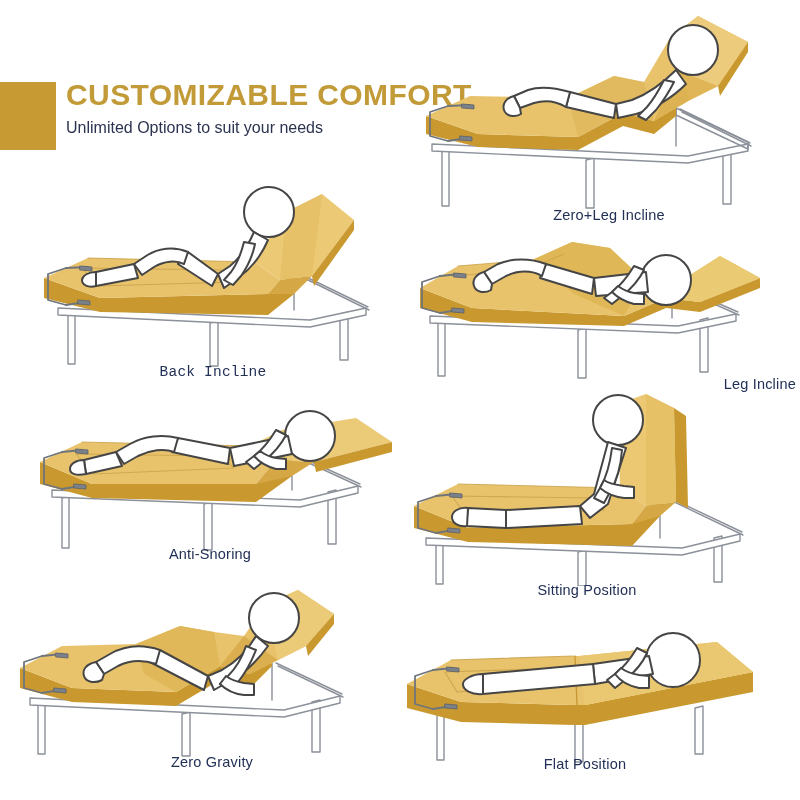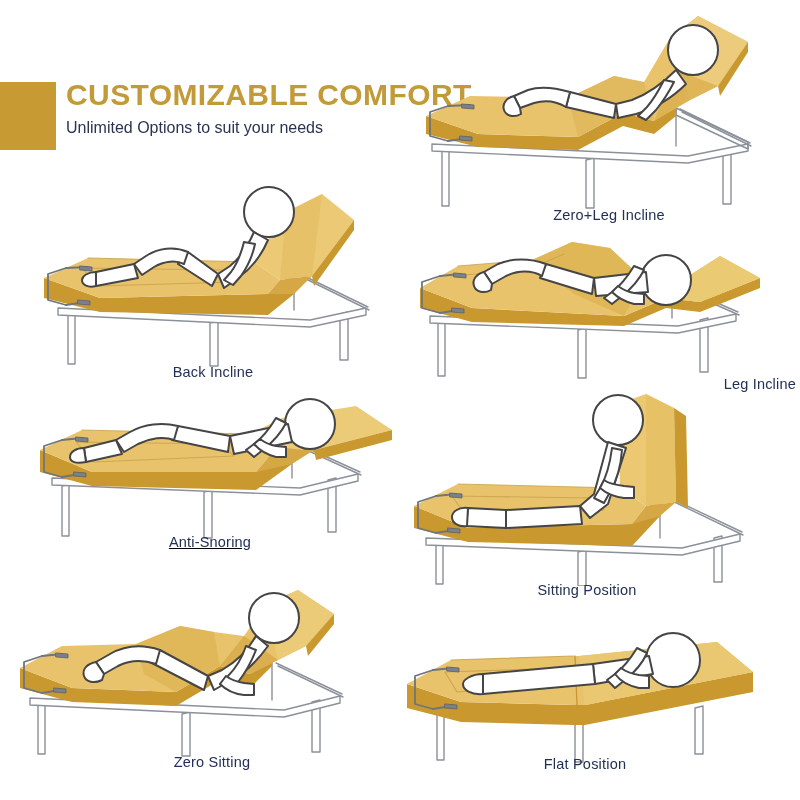--- a/index.html
+++ b/index.html
@@ -72,27 +72,27 @@
     text-align: center;
     width: 100%;
     letter-spacing: 0.2px;
     white-space: nowrap;
   }
 
   
   #card-back-leg-incline { left: 418px; top: 8px;   width: 382px; }
   #card-back-incline     { left: 22px;  top: 168px; width: 382px; }
   #card-leg-incline      { left: 414px; top: 222px; width: 382px; }
-  #card-anti-snoring     { left: 14px;  top: 384px; width: 392px; text-decoration: underline; }
+  #card-anti-snoring     { left: 14px;  top: 396px; width: 392px; }
   #card-sitting-position { left: 396px; top: 386px; width: 382px; }
   #card-zero-gravity     { left: 16px;  top: 588px; width: 392px; }
   #card-flat-position    { left: 387px; top: 612px; width: 396px; }
 
   #card-back-leg-incline .bed-label { margin-top: -6px; }
-  #card-back-incline     .bed-label { margin-top: -4px; }
+  #card-back-incline     .bed-label { margin-top: -4px; font-family: Liberation Mono, monospace; }
   #card-leg-incline      .bed-label { margin-top: -6px; text-align: right; }
   #card-anti-snoring     .bed-label { margin-top: -8px; }
   #card-sitting-position .bed-label { margin-top: -4px; }
   #card-zero-gravity     .bed-label { margin-top: -6px; }
   #card-flat-position    .bed-label { margin-top: -8px; }
 </style>
 </head>
 <body>
 
 <div id="header">
@@ -453,21 +453,21 @@
         <path d="M204 96 C210 102 218 106 228 107 L238 107 L238 96 L228 95 C222 94 214 91 210 88 Z"></path>
 
         <path d="M192 88 L144 62 L134 74 L188 102 Z"></path>
 
         <path d="M144 62 C126 56 108 58 94 66 L80 74 L88 86 L102 78 C114 72 128 72 140 76 Z"></path>
 
         <path d="M80 74 C70 76 66 82 68 88 C70 94 78 96 86 92 L88 86 Z"></path>
       </g>
     </g>
   </svg>
-  <div class="bed-label">Zero Sitting</div>
+  <div class="bed-label">Zero Gravity</div>
 </div>
 
 <div class="bed-card" id="card-flat-position">
   <svg class="bed-figure" width="396" height="152" viewBox="0 0 396 152">
     <g stroke-linejoin="round" stroke-linecap="round">
 
       <g fill="#ffffff" stroke="#8b9099" stroke-width="1.4">
         <path d="M50 102 L50 148 L57 148 L57 100 Z"></path>
         <path d="M188 108 L188 150 L196 150 L196 106 Z"></path>
         <path d="M308 96 L308 142 L316 142 L316 94 Z"></path>

